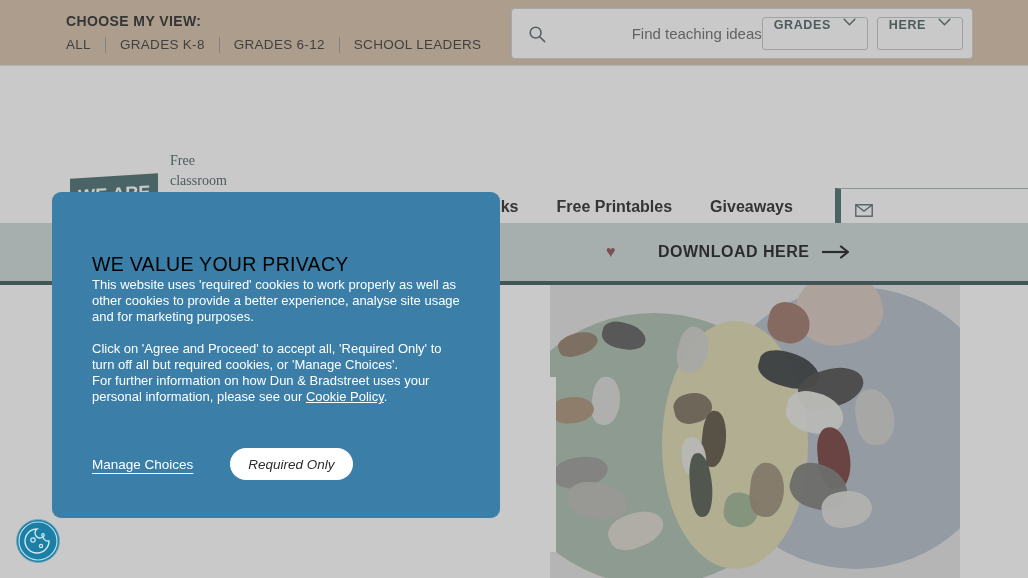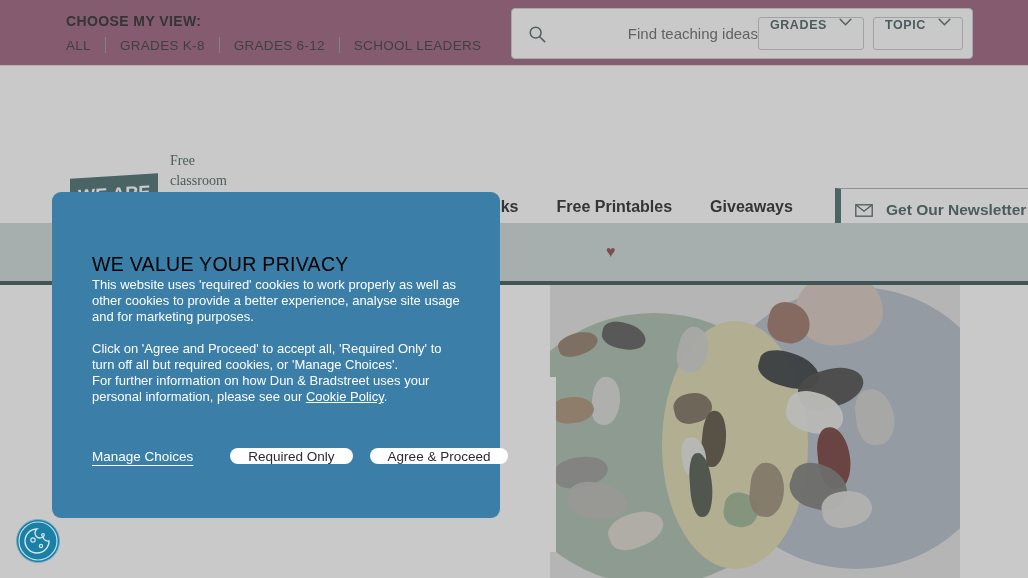--- a/index.html
+++ b/index.html
@@ -24,36 +24,35 @@
     position: absolute;
     inset: 0;
     background: #ffffff;
   }
 
   
   .util-bar {
     position: absolute;
     left: 0; top: 0;
     width: 1028px; height: 65px;
-    background: #ec4899;
+    background: #fdba74;
     border-bottom: 1px solid #dedede;
   }
   .util-title {
     position: absolute;
     left: 66px; top: 13px;
     font-size: 14px;
     font-weight: bold;
     letter-spacing: .4px;
     color: #2b2b2b;
   }
   .util-links {
     position: absolute;
     left: 66px; top: 37px;
     display: flex;
-    align-items: center;
     font-size: 13.5px;
     color: #3c3c3c;
     letter-spacing: .3px;
   }
   .util-links .lnk { cursor: pointer; white-space: nowrap; }
   .util-links .sep {
     display: inline-block;
     width: 1px; height: 16px;
     background: #9a9a9a;
     margin: 0 14px;
@@ -342,27 +341,28 @@
     text-underline-offset: 4px;
     cursor: pointer;
     margin-right: 37px;
     white-space: nowrap;
   }
   .btn-white {
     background: #ffffff;
     color: #2c2c2c;
     border: none;
     border-radius: 18px;
-    height: 16px;
+    height: 32px;
     padding: 0 18px;
     font-family: "Liberation Sans", sans-serif;
     font-size: 13.5px;
     cursor: pointer;
     white-space: nowrap;
     margin-right: 17px;
+    font-style: italic;
   }
   .btn-white:last-child { margin-right: 0; }
 
   
   .cookie-fab {
     position: absolute;
     left: 16px; top: 519px;
     width: 42px; height: 42px;
     border-radius: 50%;
     background: #1b7fa6;
@@ -395,21 +395,21 @@
           <line x1="13" y1="13" x2="18.5" y2="18.5" stroke="#3f6e72" stroke-width="1.7" stroke-linecap="round"></line>
         </svg>
         <input class="search-input" type="text" placeholder="Find teaching ideas" style="">
         <div class="pill">
           <span class="pill-label">GRADES</span>
           <svg class="chev" viewBox="0 0 14 9">
             <polyline points="1,1.5 7,7.5 13,1.5" fill="none" stroke="#3f6e72" stroke-width="1.7" stroke-linecap="round"></polyline>
           </svg>
         </div>
         <div class="pill">
-          <span class="pill-label">TOPIC</span>
+          <span class="pill-label">HERE</span>
           <svg class="chev" viewBox="0 0 14 9">
             <polyline points="1,1.5 7,7.5 13,1.5" fill="none" stroke="#3f6e72" stroke-width="1.7" stroke-linecap="round"></polyline>
           </svg>
         </div>
       </div>
     </div>
 
     <div class="main-nav">
       <div class="logo">
         <span>WE ARE</span>
@@ -422,27 +422,33 @@
         <span class="ni">Teacher Picks</span>
         <span class="ni">Free Printables</span>
         <span class="ni">Giveaways</span>
       </div>
 
       <div class="newsletter-btn">
         <svg class="env-icon" viewBox="0 0 18 13">
           <rect x="0.8" y="0.8" width="16.4" height="11.4" fill="none" stroke="#2f6a6e" stroke-width="1.3"></rect>
           <polyline points="0.8,0.8 9,7.2 17.2,0.8" fill="none" stroke="#2f6a6e" stroke-width="1.3"></polyline>
         </svg>
-        <span class="newsletter-label">Get Our Newsletter</span>
       </div>
     </div>
 
     <div class="promo">
       <span class="promo-text">r Students!</span>
       <span class="promo-heart">♥</span>
+      <span class="promo-cta">
+        <span class="promo-cta-label">DOWNLOAD HERE</span>
+        <svg class="arrow-icon" viewBox="0 0 30 14">
+          <line x1="1" y1="7" x2="26" y2="7" stroke="#1d1d1d" stroke-width="2.2"></line>
+          <polyline points="20,1.5 27,7 20,12.5" fill="none" stroke="#1d1d1d" stroke-width="2.2" stroke-linecap="round" stroke-linejoin="round"></polyline>
+        </svg>
+      </span>
     </div>
 
     <div class="article">
 
       <div class="photo">
         <div class="circ c-green"></div>
         <div class="circ c-blue"></div>
         <div class="circ c-yellow"></div>
         <div class="hand"></div>
 
@@ -490,21 +496,20 @@
       <p>This website uses 'required' cookies to work properly as well as other cookies to provide a better experience, analyse site usage and for marketing purposes.</p>
       <p>
         <span>Click on 'Agree and Proceed' to accept all, 'Required Only' to turn off all but required cookies, or 'Manage Choices'.</span><br>
         <span>For further information on how Dun &amp; Bradstreet uses your personal information, please see our </span><span class="cookie-policy-link">Cookie Policy</span><span>.</span>
       </p>
     </div>
 
     <div class="modal-actions">
       <span class="manage-link">Manage Choices</span>
       <button class="btn-white">Required Only</button>
-      <button class="btn-white">Agree &amp; Proceed</button>
     </div>
   </div>
 
   <div class="cookie-fab">
     <svg width="42" height="42" viewBox="0 0 42 42">
       <circle cx="21" cy="21" r="19" fill="none" stroke="#bfe0ec" stroke-width="1.2"></circle>
       <path d="M20 9 a12 12 0 1 0 12 12 a5 5 0 0 1 -6 -4 a5 5 0 0 1 -6 -8 z" fill="none" stroke="#cfe9f2" stroke-width="1.4"></path>
       <circle cx="16" cy="20" r="2.2" fill="none" stroke="#cfe9f2" stroke-width="1.2"></circle>
       <circle cx="24" cy="26" r="1.6" fill="none" stroke="#cfe9f2" stroke-width="1.2"></circle>
       <circle cx="26" cy="15" r="1.3" fill="none" stroke="#cfe9f2" stroke-width="1.2"></circle>

